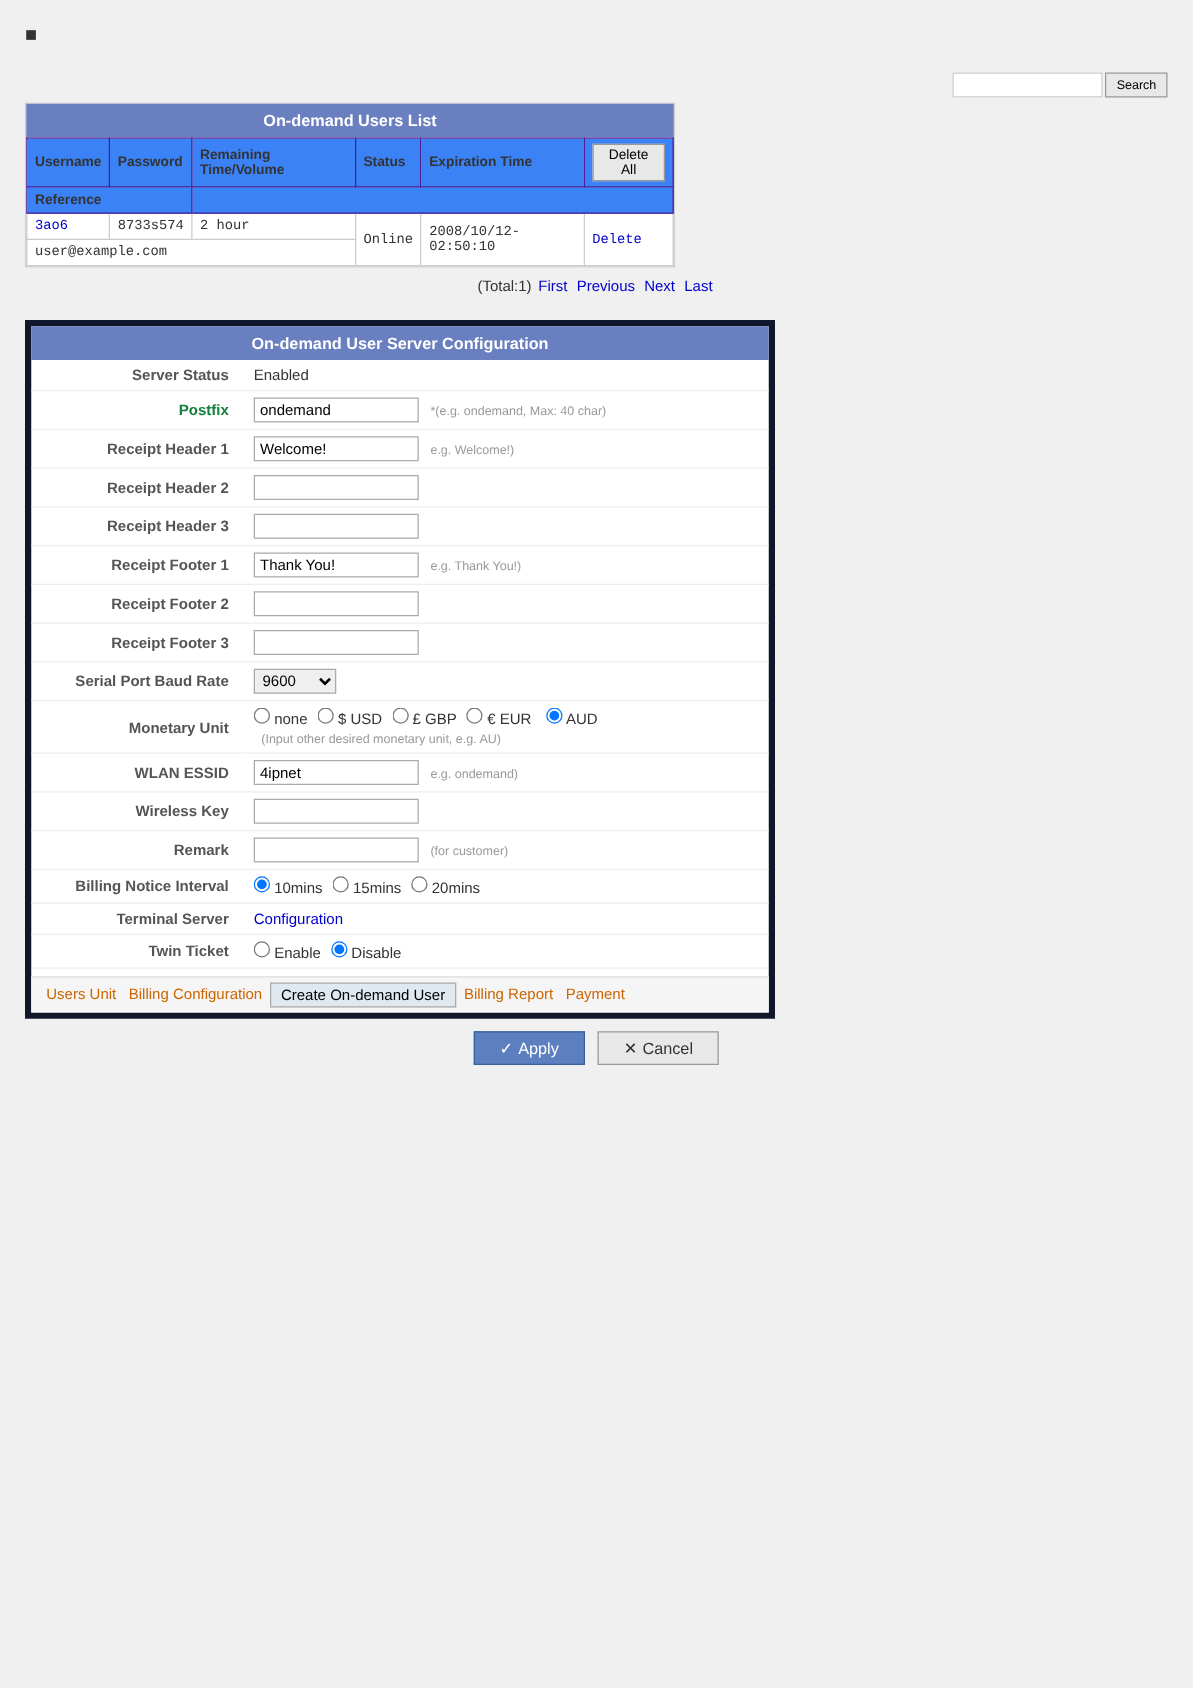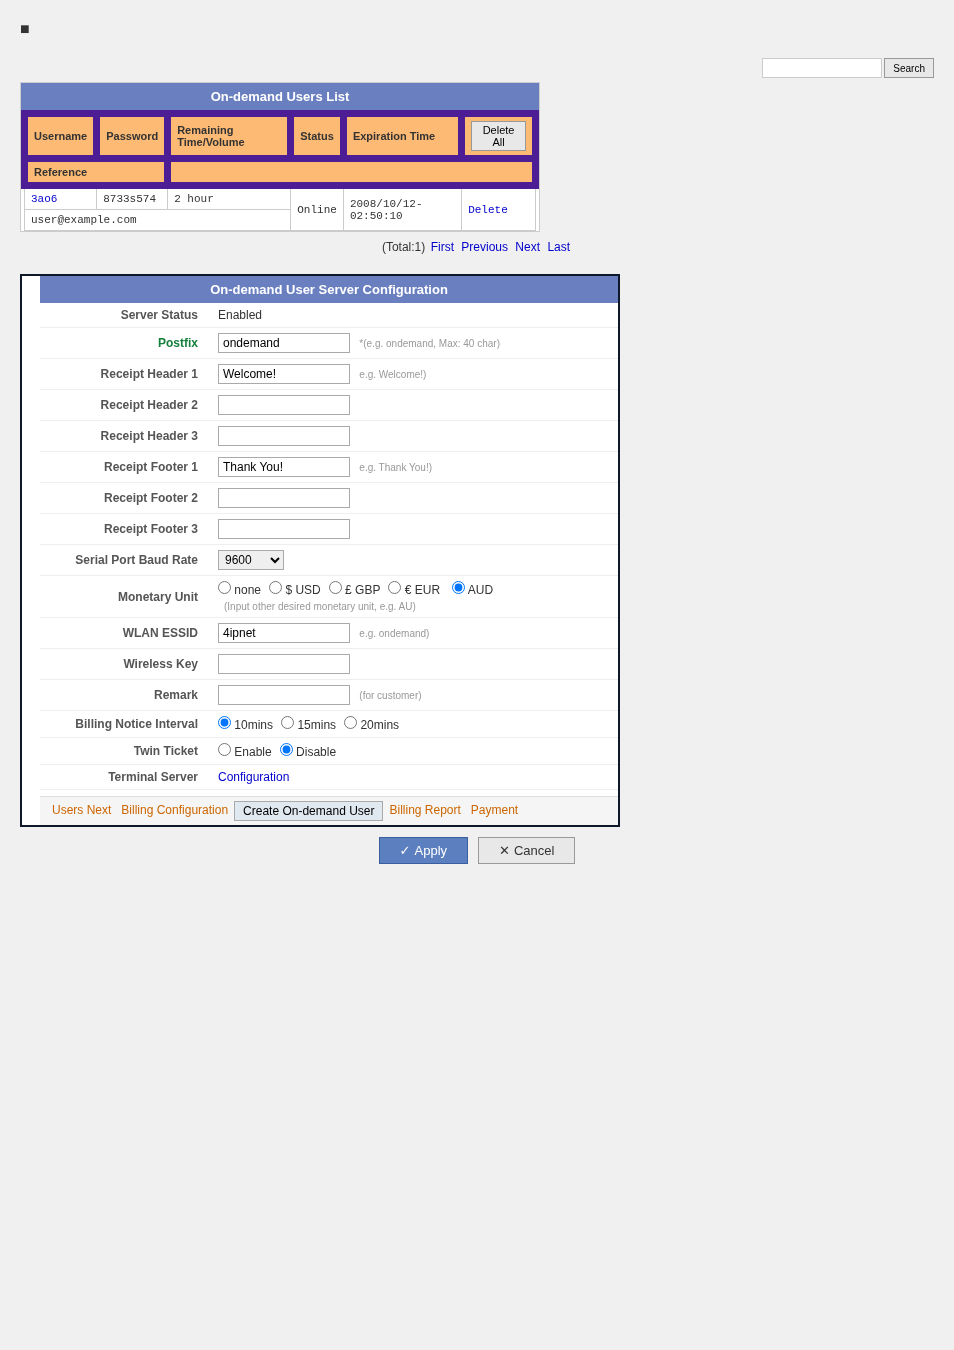--- a/index.html
+++ b/index.html
@@ -49,22 +49,22 @@
       text-align: center;
       padding: 6px;
       font-weight: bold;
       font-size: 13px;
     }
     .users-table {
       width: 100%;
       border-collapse: collapse;
     }
     .users-table th {
-      background: #fdba74;
-      border: 7px solid #4c1d95;
+      background: #3b82f6;
+      border: 1px solid #4c1d95;
       padding: 4px 6px;
       text-align: left;
       font-size: 11px;
     }
     .users-table td {
       border: 1px solid #ccc;
       padding: 4px 6px;
       font-size: 11px;
       font-family: Liberation Mono, monospace;
     }
@@ -84,24 +84,23 @@
       margin-bottom: 20px;
       font-size: 12px;
     }
     .pagination a {
       color: #0000cc;
       text-decoration: none;
       margin: 0 2px;
     }
     .config-container {
       max-width: 600px;
-      border: 2px solid #0f172a;
+      border: 5px solid #0f172a;
       background: #fff;
       margin-bottom: 10px;
-      padding-left: 18px;
     }
     .config-header {
       background: #6a7fbf;
       color: #fff;
       text-align: center;
       padding: 6px;
       font-weight: bold;
       font-size: 13px;
     }
     .config-table {
@@ -383,40 +382,40 @@
         <td>
           <div class="radio-group">
             <label><input type="radio" name="billing" checked="" style=""> <span>10mins</span></label>
             <label><input type="radio" name="billing" style=""> <span>15mins</span></label>
             <label><input type="radio" name="billing" style=""> <span>20mins</span></label>
           </div>
         </td>
       </tr>
 
       <tr>
+        <td>Terminal Server</td>
+        <td>
+          <a href="#" class="config-link">Configuration</a>
+        </td>
+      </tr>
+
+      <tr>
         <td>Twin Ticket</td>
         <td>
           <div class="radio-group">
             <label><input type="radio" name="twin" style=""> <span>Enable</span></label>
             <label><input type="radio" name="twin" checked="" style=""> <span>Disable</span></label>
           </div>
         </td>
       </tr>
-
-      <tr>
-        <td>Terminal Server</td>
-        <td>
-          <a href="#" class="config-link">Configuration</a>
-        </td>
-      </tr>
     </tbody>
   </table>
 
   <div class="nav-tabs">
-    <a href="#" class="nav-tab">Users Next</a>
+    <a href="#" class="nav-tab">Users Unit</a>
     <a href="#" class="nav-tab">Billing Configuration</a>
     <a href="#" class="nav-tab active">Create On-demand User</a>
     <a href="#" class="nav-tab">Billing Report</a>
     <a href="#" class="nav-tab">Payment</a>
   </div>
 </div>
 
 <div class="action-buttons">
   <button class="apply-btn">
     <span>✓</span>

